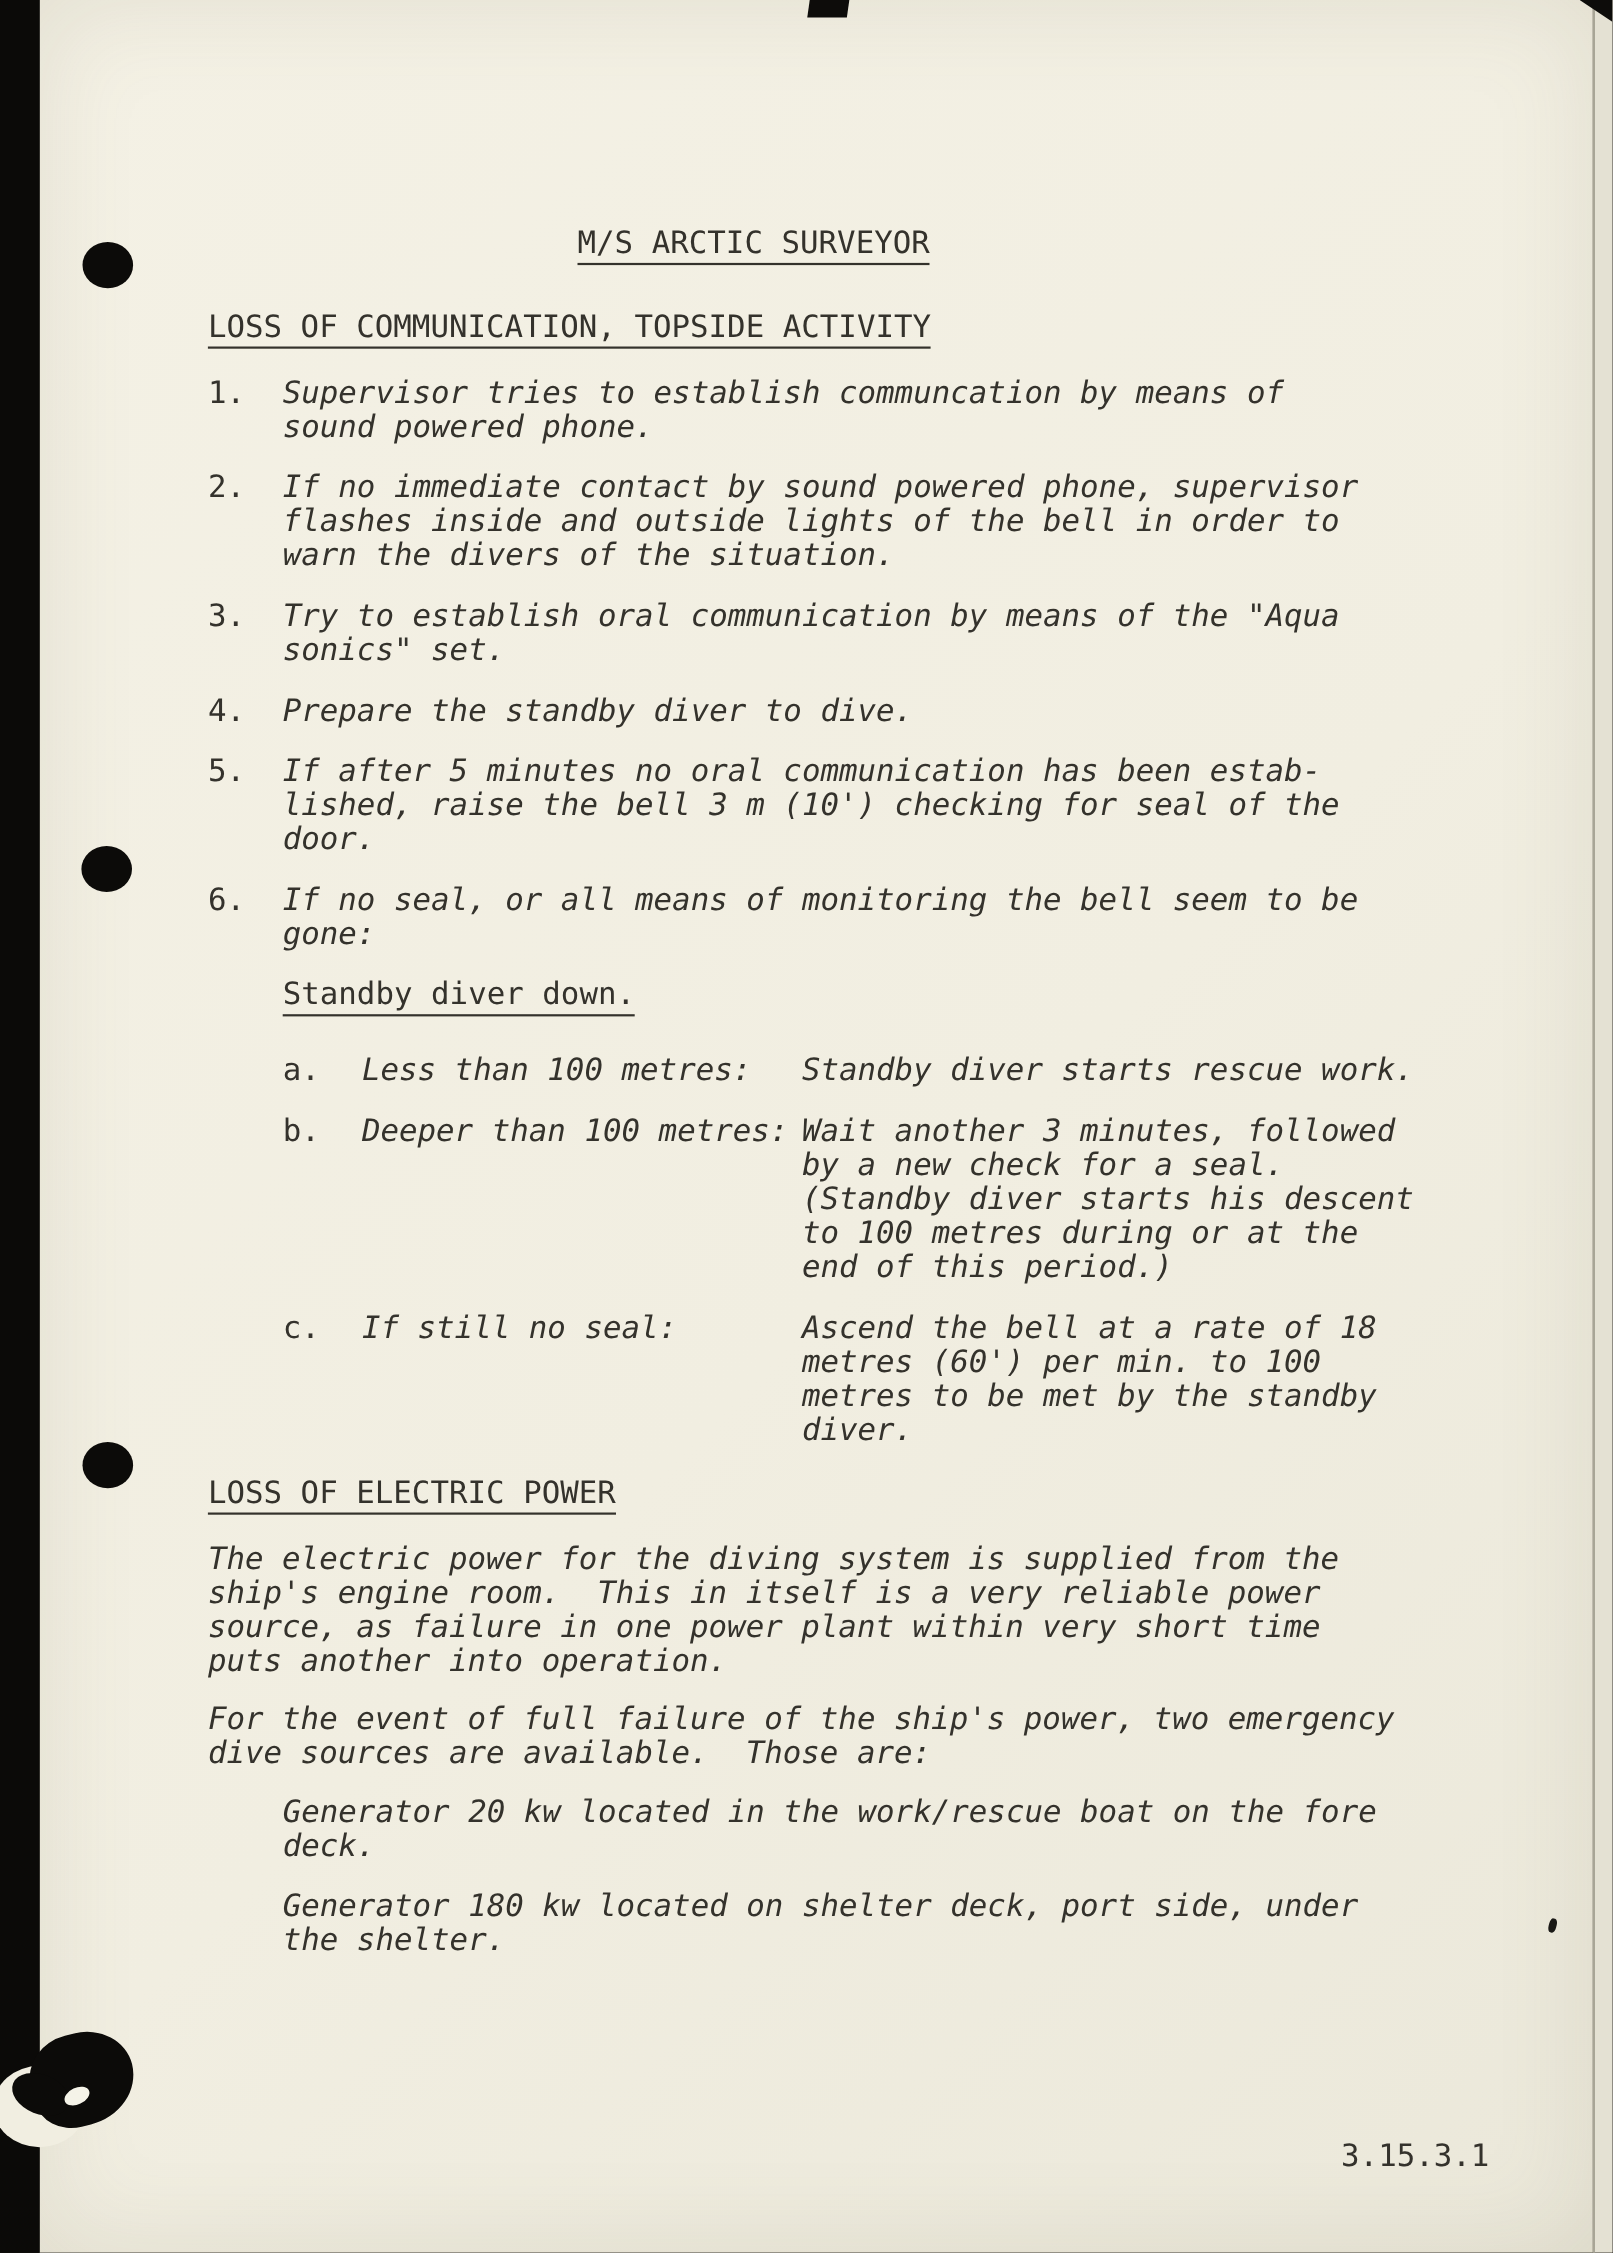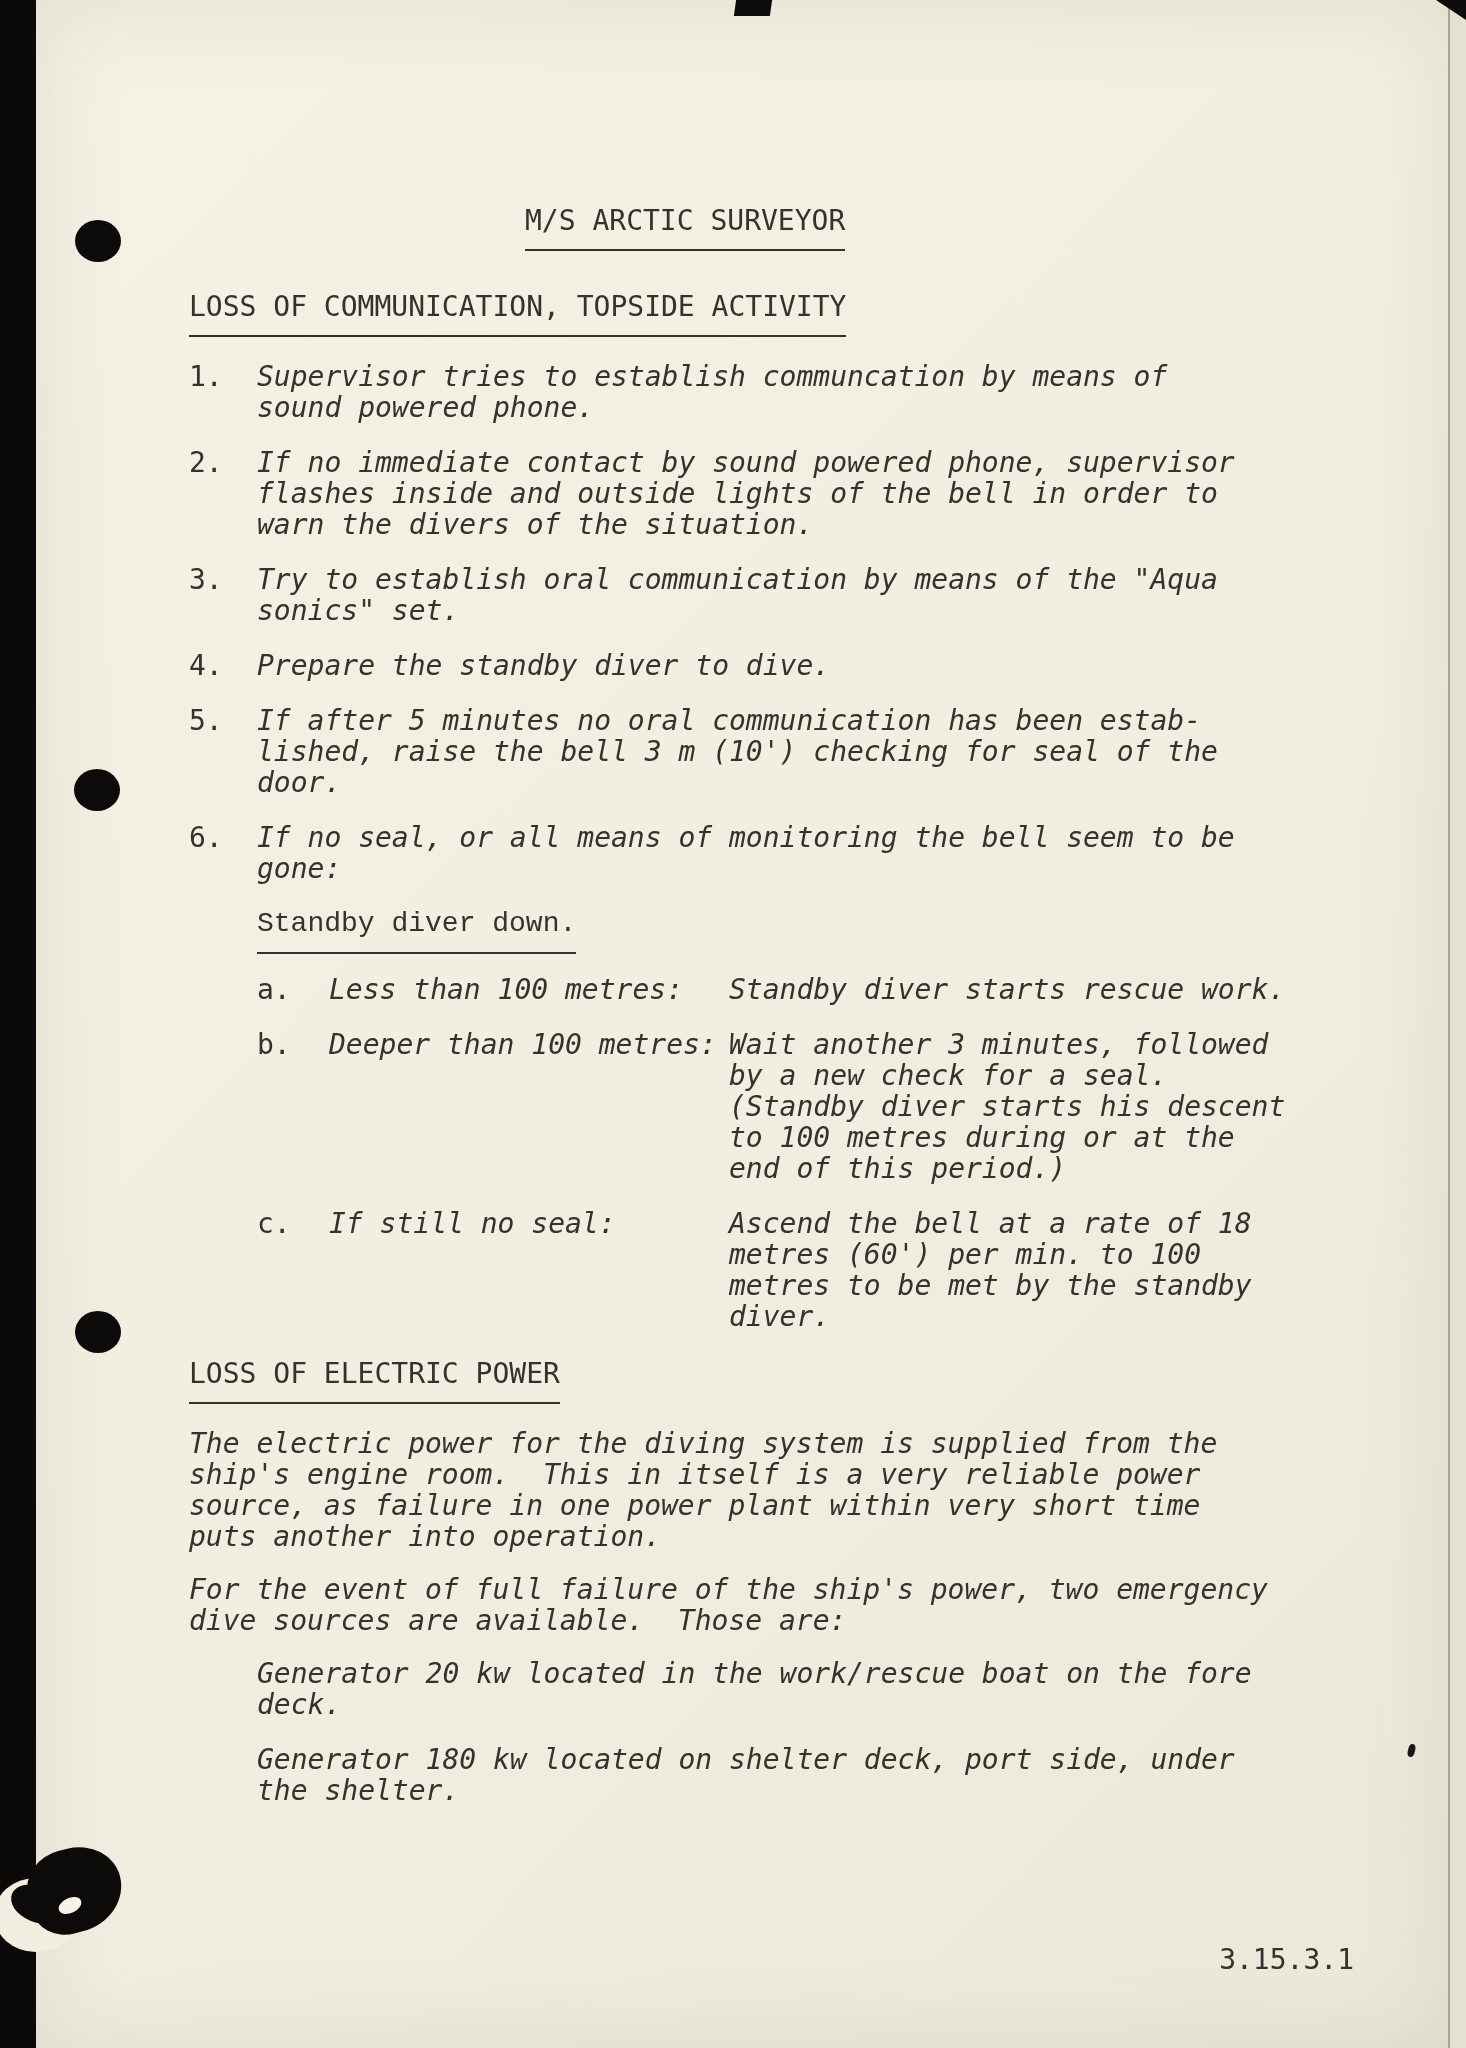--- a/index.html
+++ b/index.html
@@ -29,34 +29,34 @@
   }
   .content {
     position:absolute; left:153px; top:0;
     width:1219px;
     color:#34322c;
     font-size:28px;
     line-height:31px;
   }
   .u {
     border-bottom:2px solid #34322c;
-    padding-bottom:13px;
+    padding-bottom:3px;
     display:inline-block;
   }
   .title-row { margin-top:205px; padding-left:336px; }
   .heading { margin-top:40px; }
   .heading2 { margin-top:26px; }
   .list { margin-top:24px; }
   .item {
     display:grid;
     grid-template-columns:68px 1fr;
     margin-bottom:24px;
   }
   .pre { white-space:pre-wrap;font-style:italic; }
-  .subheading { margin-top:8px; margin-left:68px; margin-bottom:20px;font-family:Liberation Mono, monospace; }
+  .subheading { margin-top:8px; margin-left:68px; margin-bottom:33px; }
   .sub {
     display:grid;
     grid-template-columns:72px 400px 1fr;
     margin-left:68px;
     margin-bottom:24px;
   }
   .para { margin:24px 0 22px 0; }
   .para + .para { margin-top:0; }
   .gen { margin:0 0 24px 68px; }
   .pagenum {

